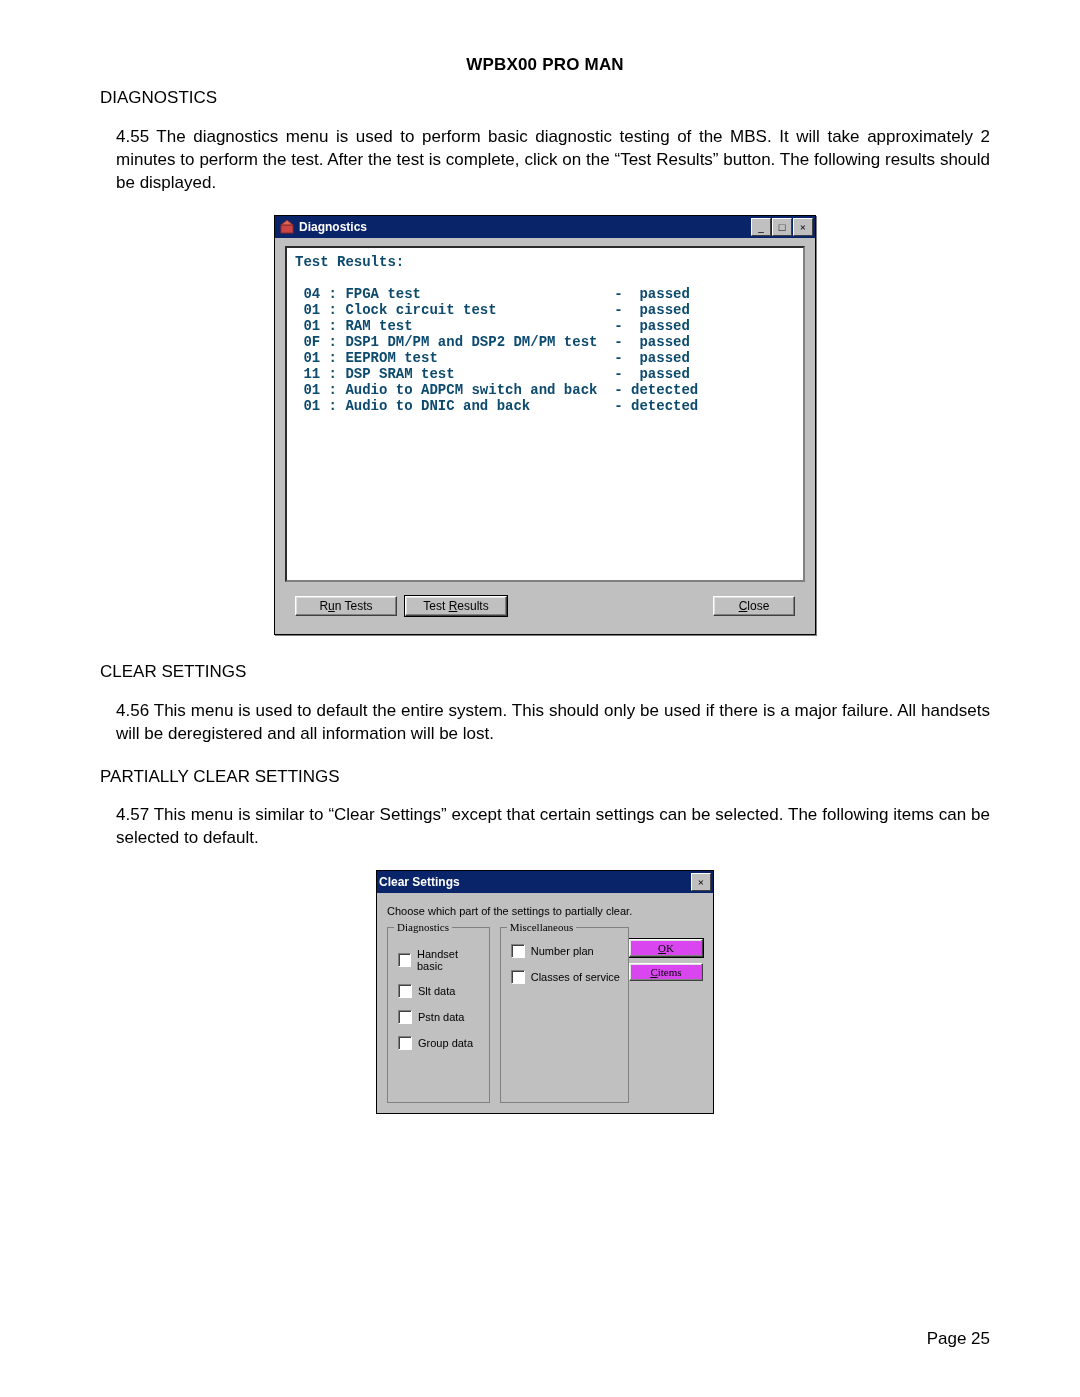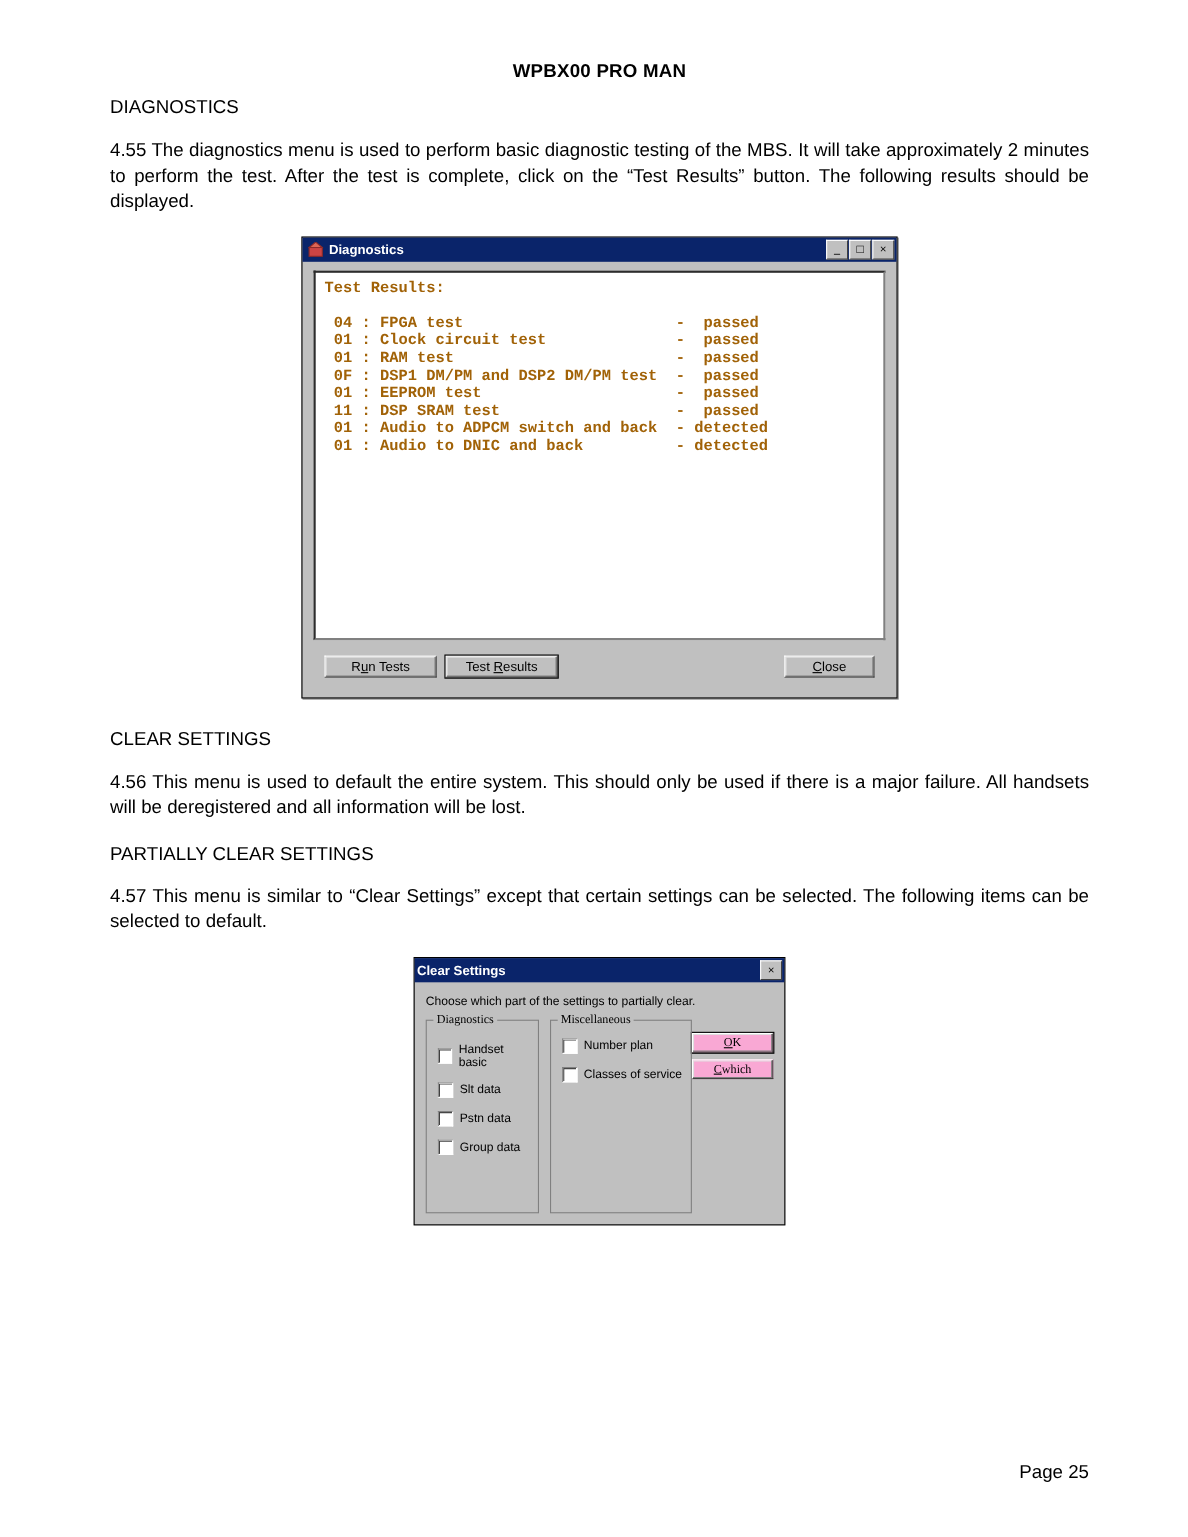--- a/index.html
+++ b/index.html
@@ -1,49 +1,49 @@
 <!DOCTYPE html>
 <html><head>
 <meta charset="utf-8">
 <style>
   html,body{margin:0;padding:0;background:#fff;color:#000;font-family:Arial,Helvetica,sans-serif;font-size:17px;line-height:1.35}
   .page{width:1080px;min-height:1397px;box-sizing:border-box;padding:54px 90px 40px 100px;position:relative}
   .header-right{font-weight:700;text-align:center;font-size:17px;letter-spacing:.2px}
   .section-label{margin:10px 0 16px 0;font-size:17px}
-  .para{margin:0 0 20px 0;font-size:17px;text-align:justify}
+  .para{margin:0 0 20px 16px;font-size:17px;text-align:justify}
   .screenshot-wrap{display:flex;justify-content:center;margin:4px 0 26px 0}
 
   
   .diag-window{width:540px;background:#c0c0c0;border:1px solid #000;box-shadow:1px 1px 0 #808080}
   .titlebar{background:#0a246a;color:#fff;display:flex;align-items:center;height:22px;font:700 12px Tahoma,Arial,sans-serif;padding:0 2px 0 2px}
   .titlebar .icon{width:16px;height:16px;margin:0 4px 0 2px;display:flex;align-items:center;justify-content:center}
   .titlebar .spacer{flex:1}
   .ctrl-btn{width:18px;height:16px;background:#c0c0c0;color:#000;font:700 11px Tahoma;display:inline-flex;align-items:center;justify-content:center;margin-left:1px;border:1px solid #fff;border-right-color:#404040;border-bottom-color:#404040}
   .diag-body{padding:8px 10px 4px 10px}
-  .results-box{background:#fff;border:2px inset #808080;height:320px;padding:6px 8px;font:700 14px "Courier New",monospace;white-space:pre;overflow:hidden;color:#a16207}
+  .results-box{background:#fff;border:2px inset #808080;height:320px;padding:6px 8px;font:700 14px "Courier New",monospace;white-space:pre;overflow:hidden;color:#0c4a6e}
   .button-row{display:flex;align-items:flex-end;padding:14px 10px 14px 10px}
   .win-btn{background:#c0c0c0;border:1px solid #fff;border-right-color:#404040;border-bottom-color:#404040;padding:2px 0;width:100px;text-align:center;font:12px Tahoma,Arial;box-shadow:inset -1px -1px 0 #808080,inset 1px 1px 0 #dfdfdf;margin-right:8px}
   .win-btn.default{outline:1px solid #000}
   .win-btn .u{text-decoration:underline}
   .button-row .gap{flex:1}
 
   
   .cs-window{width:336px;background:#c0c0c0;border:1px solid #000}
   .cs-body{font:11px Tahoma,Arial;padding:8px 10px 10px 10px}
   .cs-instruction{margin:4px 0 10px 0}
   .cs-columns{display:flex;gap:10px}
   .fieldset{border:1px solid #808080;position:relative;padding:14px 8px 10px 8px;flex:1}
   .fieldset.subs{min-height:150px}
   .fieldset.misc{min-height:70px}
   .legend{position:absolute;top:-7px;left:6px;background:#c0c0c0;padding:0 3px;font:11px Tahoma}
   .chk-row{display:flex;align-items:center;margin:6px 0 12px 2px}
   .chk{width:12px;height:12px;background:#fff;border:1px solid #808080;border-right-color:#fff;border-bottom-color:#fff;box-shadow:inset 1px 1px 0 #404040;margin-right:6px}
   .right-col{display:flex;flex-direction:row}
   .cs-buttons{margin-top:12px;display:flex;flex-direction:column;align-items:flex-end;gap:6px}
-  .cs-btn{background:#f9a8d4;border:1px solid #fff;border-right-color:#404040;border-bottom-color:#404040;box-shadow:inset -1px -1px 0 #808080,inset 1px 1px 0 #dfdfdf;width:72px;text-align:center;font:11px Tahoma;padding:2px 0}
+  .cs-btn{background:#d946ef;border:1px solid #fff;border-right-color:#404040;border-bottom-color:#404040;box-shadow:inset -1px -1px 0 #808080,inset 1px 1px 0 #dfdfdf;width:72px;text-align:center;font:11px Tahoma;padding:2px 0}
   .cs-btn.default{outline:1px solid #000}
   .cs-btn .u{text-decoration:underline}
 
   .footer{position:absolute;bottom:46px;right:90px;font-size:17px}
 </style>
 </head>
 <body>
 
 <div class="page">
 
@@ -130,21 +130,21 @@
                   <span class="chk"></span>
                   <span>Number plan</span>
                 </div>
               <div class="chk-row">
                   <span class="chk"></span>
                   <span>Classes of service</span>
                 </div>
             </div>
             <div class="cs-buttons">
               <div class="cs-btn default"><span class="u">O</span><span>K</span></div>
-              <div class="cs-btn"><span class="u">C</span><span>which</span></div>
+              <div class="cs-btn"><span class="u">C</span><span>items</span></div>
             </div>
           </div>
         </div>
       </div>
     </div>
   </div>
 
   <div class="footer">Page 25</div>
 </div>
 

